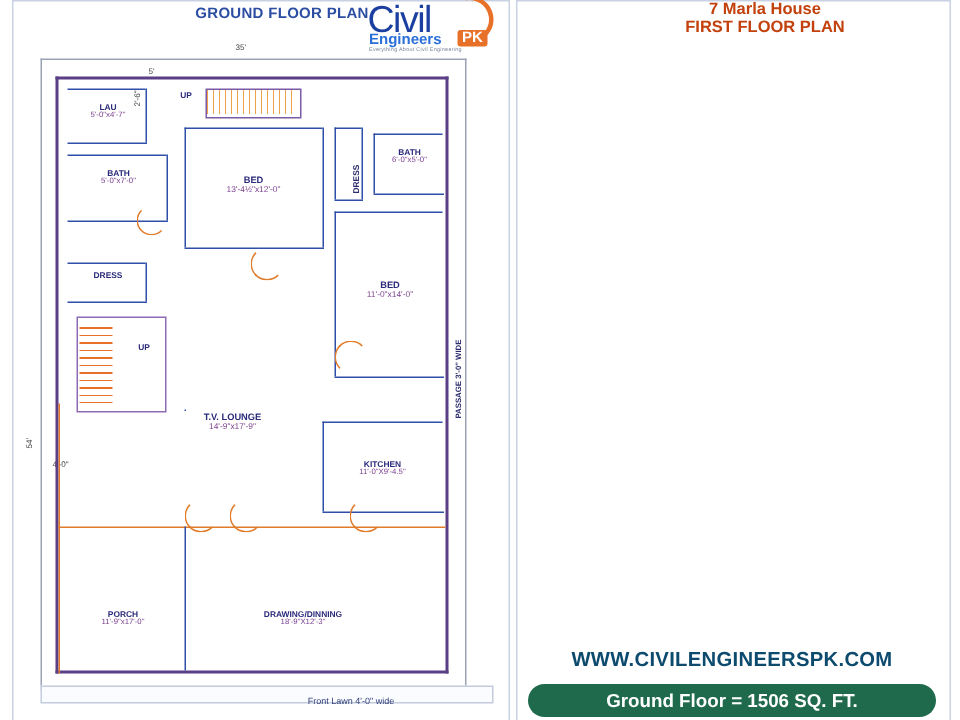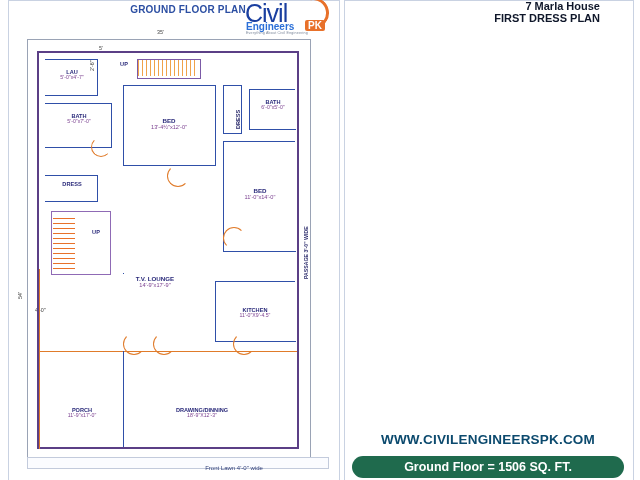--- a/index.html
+++ b/index.html
@@ -6,21 +6,21 @@
   body{width:640px;height:480px;overflow:hidden;font-family:"Liberation Sans",sans-serif;}
   .page{position:relative;width:640px;height:480px;background:#ffffff;}
 
   
   .panel{position:absolute;background:#ffffff;border:1px solid #b9c3d6;}
   #left-panel{left:8px;top:0px;width:330px;height:480px;border:1px solid #c9d2e2;}
   #right-panel{left:344px;top:0px;width:288px;height:480px;border:1px solid #c9d2e2;}
 
   .title{position:absolute;text-align:center;font-weight:bold;color:#2a3f8f;letter-spacing:.2px;}
   #left-title{left:84px;top:3px;width:190px;font-size:10px;color:#2b4ea2;}
-  #right-head{position:absolute;left:420px;top:0px;width:180px;text-align:right;color:#0f172a;font-weight:bold;}
+  #right-head{position:absolute;left:420px;top:0px;width:180px;text-align:center;color:#c2410c;font-weight:bold;}
   #right-head .l1{font-size:11px;line-height:12px;}
   #right-head .l2{font-size:11px;line-height:12px;}
 
   
   .logo{position:absolute;width:96px;height:34px;}
   #logo-left{left:236px;top:0px;}
   .logo .big{position:absolute;left:0;top:-2px;font-size:25px;font-weight:normal;color:#1a3fa0;font-family:"Liberation Sans",sans-serif;letter-spacing:-1px;}
   .logo .sub{position:absolute;left:1px;top:20px;font-size:10px;font-weight:bold;color:#2a6fd8;}
   .logo .pk{position:absolute;left:60px;top:19px;font-size:10px;font-weight:bold;color:#ffffff;background:#e8712a;padding:0 3px;border-radius:2px;}
   .logo .tag{position:absolute;left:1px;top:30px;font-size:3.6px;color:#7a8699;letter-spacing:.2px;}
@@ -200,19 +200,19 @@
 
   <div class="panel" id="right-panel">
 
     
 
     
   </div>
 
   <div id="right-head">
     <div class="l1">7 Marla House</div>
-    <div class="l2">FIRST DRESS PLAN</div>
+    <div class="l2">FIRST FLOOR PLAN</div>
   </div>
 
   <div id="site">WWW.CIVILENGINEERSPK.COM</div>
   <div id="greenbar">Ground Floor = 1506 SQ. FT.</div>
 
 </div>
 
 </body></html>

